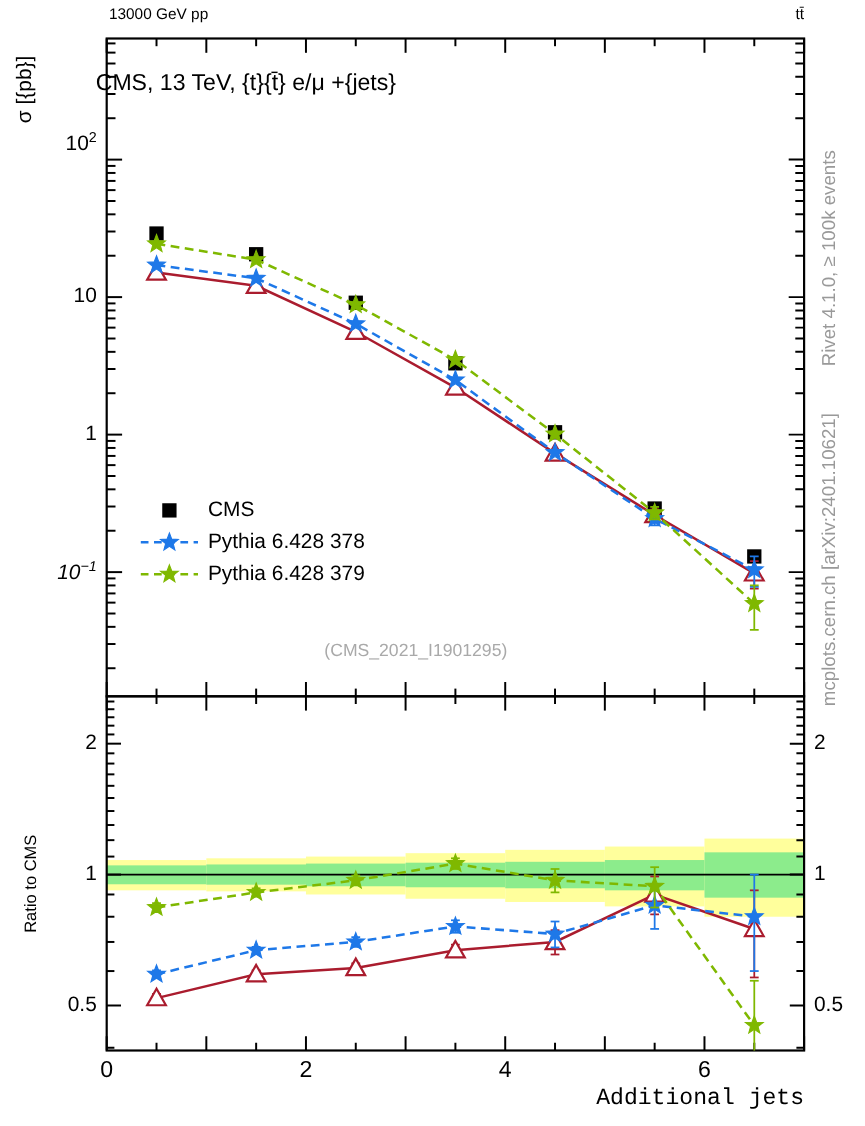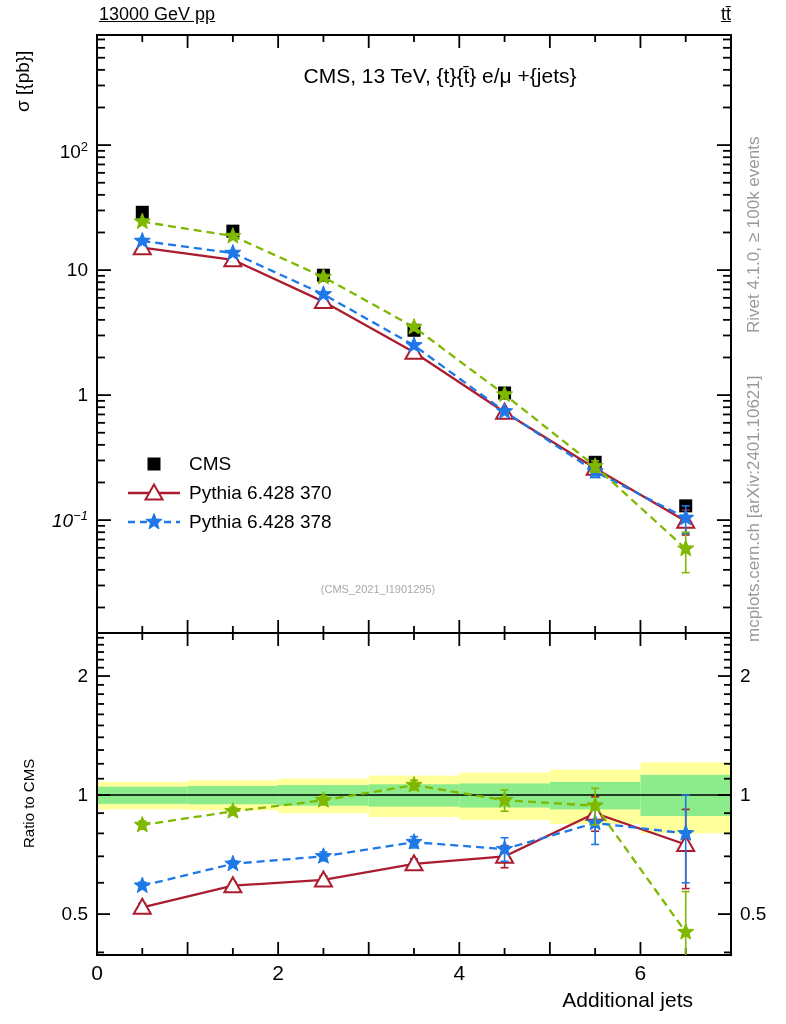--- a/index.html
+++ b/index.html
@@ -1,29 +1,29 @@
 <!DOCTYPE html>
 <html><head>
 <meta charset="utf-8">
 <style>
   html,body{margin:0;padding:0;background:#fff;}
   body{font-family:"Liberation Sans", sans-serif; color:#000;}
   #page{position:relative;width:786px;height:1024px;background:#fff;overflow:hidden;}
   #plot{position:absolute;left:0;top:0;}
   .abs{position:absolute;white-space:nowrap;}
   .vtext{position:absolute;transform:rotate(-90deg);transform-origin:left top;white-space:nowrap;}
-  .header{font-size:18px;top:4px;text-decoration:underline;}
-  .title{left:112px;width:656px;text-align:center;top:64px;font-size:21px;}
-  .watermark{left:97px;width:562px;text-align:center;top:583px;font-size:11px;color:#a9a9a9;}
+  .header{font-size:14px;top:4px;}
+  .title{left:87px;width:656px;top:64px;font-size:21px;}
+  .watermark{left:97px;width:562px;text-align:center;top:583px;font-size:16px;color:#a9a9a9;}
   .sidenote{color:#999;font-size:17px;}
   .ytick{font-size:19px;transform:translate(-100%,-50%);}
   .ytick sup{font-size:13px;}
   .ytickR{font-size:19px;transform:translate(0,-50%);}
   .xtick{font-size:21px;transform:translate(-50%,0);top:961px;}
-  .xlabel{font-size:21px;top:988px;left:693px;transform:translateX(-100%);}
+  .xlabel{font-size:21px;top:988px;left:731px;transform:translateX(-100%);font-family:Liberation Mono, monospace;}
   #legend{position:absolute;left:126px;top:449px;}
   .lrow{display:flex;align-items:center;height:29px;}
   .lrow .ltxt{font-size:19px;margin-left:7px;}
 </style>
 </head>
 <body>
 
 <div id="page">
   <svg id="plot" width="786" height="1024">
       <defs>
@@ -437,39 +437,39 @@
       <div class="lrow">
         <svg width="56" height="24">
           <g>
             <rect x="21.5" y="5.5" width="13" height="13" fill="#000000"></rect>
           </g>
         </svg>
         <span class="ltxt">CMS</span>
       </div>
       <div class="lrow">
         <svg width="56" height="24">
-          <line x1="2" y1="12" x2="54" y2="12" stroke="#aa1c2e" stroke-width="2.3"></line>
-          <g>
-            <polygon points="28,3.5 19.5,18.5 36.5,18.5" fill="#fff" stroke="#aa1c2e" stroke-width="2"></polygon>
-          </g>
-        </svg>
-        <span class="ltxt">Pythia 6.428 370</span>
-      </div>
-      <div class="lrow">
-        <svg width="56" height="24">
           <line x1="2" y1="12" x2="54" y2="12" stroke="#1e78e8" stroke-width="2.3" stroke-dasharray="7 5"></line>
           <g>
             <polygon points="28.00,3.50 30.12,9.09 36.08,9.37 31.42,13.11 33.00,18.88 28.00,15.60 23.00,18.88 24.58,13.11 19.92,9.37 25.88,9.09" fill="#1e78e8" stroke="#1e78e8" stroke-width="1"></polygon>
           </g>
         </svg>
         <span class="ltxt">Pythia 6.428 378</span>
       </div>
+      <div class="lrow">
+        <svg width="56" height="24">
+          <line x1="2" y1="12" x2="54" y2="12" stroke="#7fb800" stroke-width="2.3" stroke-dasharray="7 5"></line>
+          <g>
+            <polygon points="28.00,3.50 30.12,9.09 36.08,9.37 31.42,13.11 33.00,18.88 28.00,15.60 23.00,18.88 24.58,13.11 19.92,9.37 25.88,9.09" fill="#7fb800" stroke="#7fb800" stroke-width="1"></polygon>
+          </g>
+        </svg>
+        <span class="ltxt">Pythia 6.428 379</span>
+      </div>
     </div>
   <div id="ticklabels">
-      <div class="abs ytick" style="left:88px;top:151px;">10<sup>2</sup></div>
+      <div class="abs ytick" style="left:88px;top:130px;">10<sup>2</sup></div>
       <div class="abs ytick" style="left:88px;top:270.1064375663896px;">10</div>
       <div class="abs ytick" style="left:88px;top:395.10895697145463px;">1</div>
       <div class="abs ytick" style="left:88px;top:520.1114763765197px;font-style:italic;">10<sup>−1</sup></div>
       <div class="abs ytick" style="left:88px;top:676.0565057207548px;">2</div>
       <div class="abs ytickR" style="left:740px;top:676.0565057207548px;">2</div>
       <div class="abs ytick" style="left:88px;top:795.0732870387378px;">1</div>
       <div class="abs ytickR" style="left:740px;top:795.0732870387378px;">1</div>
       <div class="abs ytick" style="left:88px;top:914.0900683567207px;">0.5</div>
       <div class="abs ytickR" style="left:740px;top:914.0900683567207px;">0.5</div>
       <div class="abs xtick" style="left:97px;">0</div>

